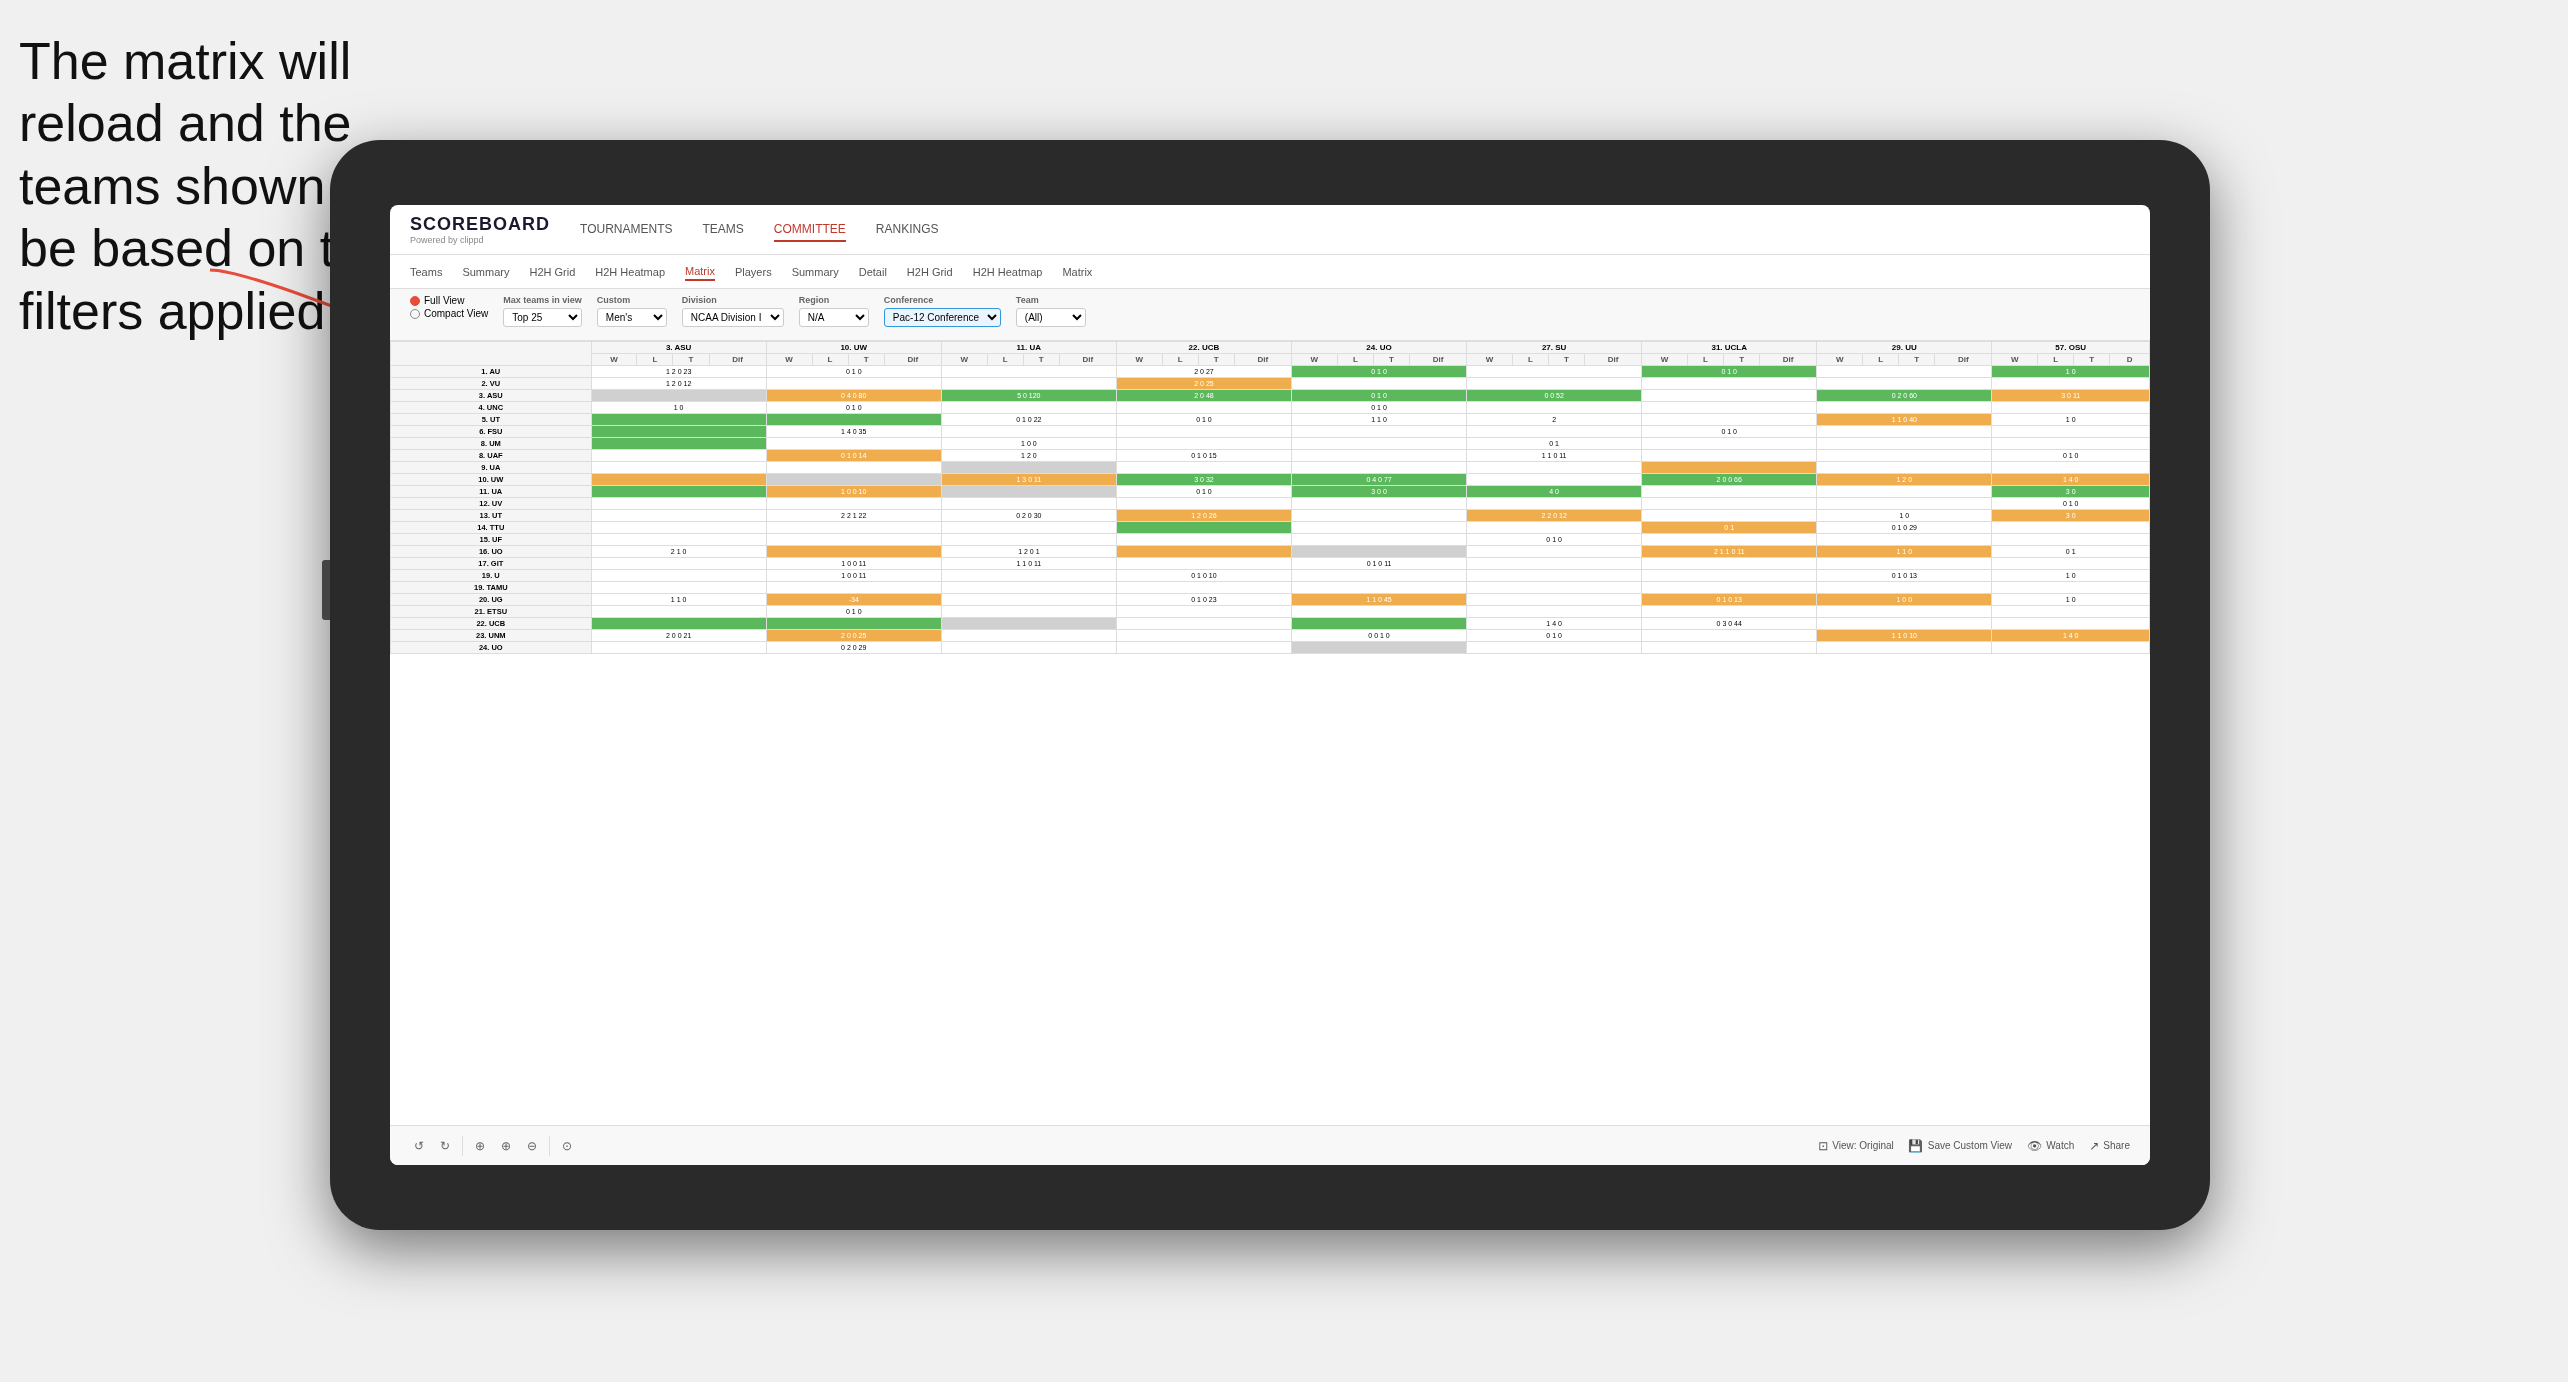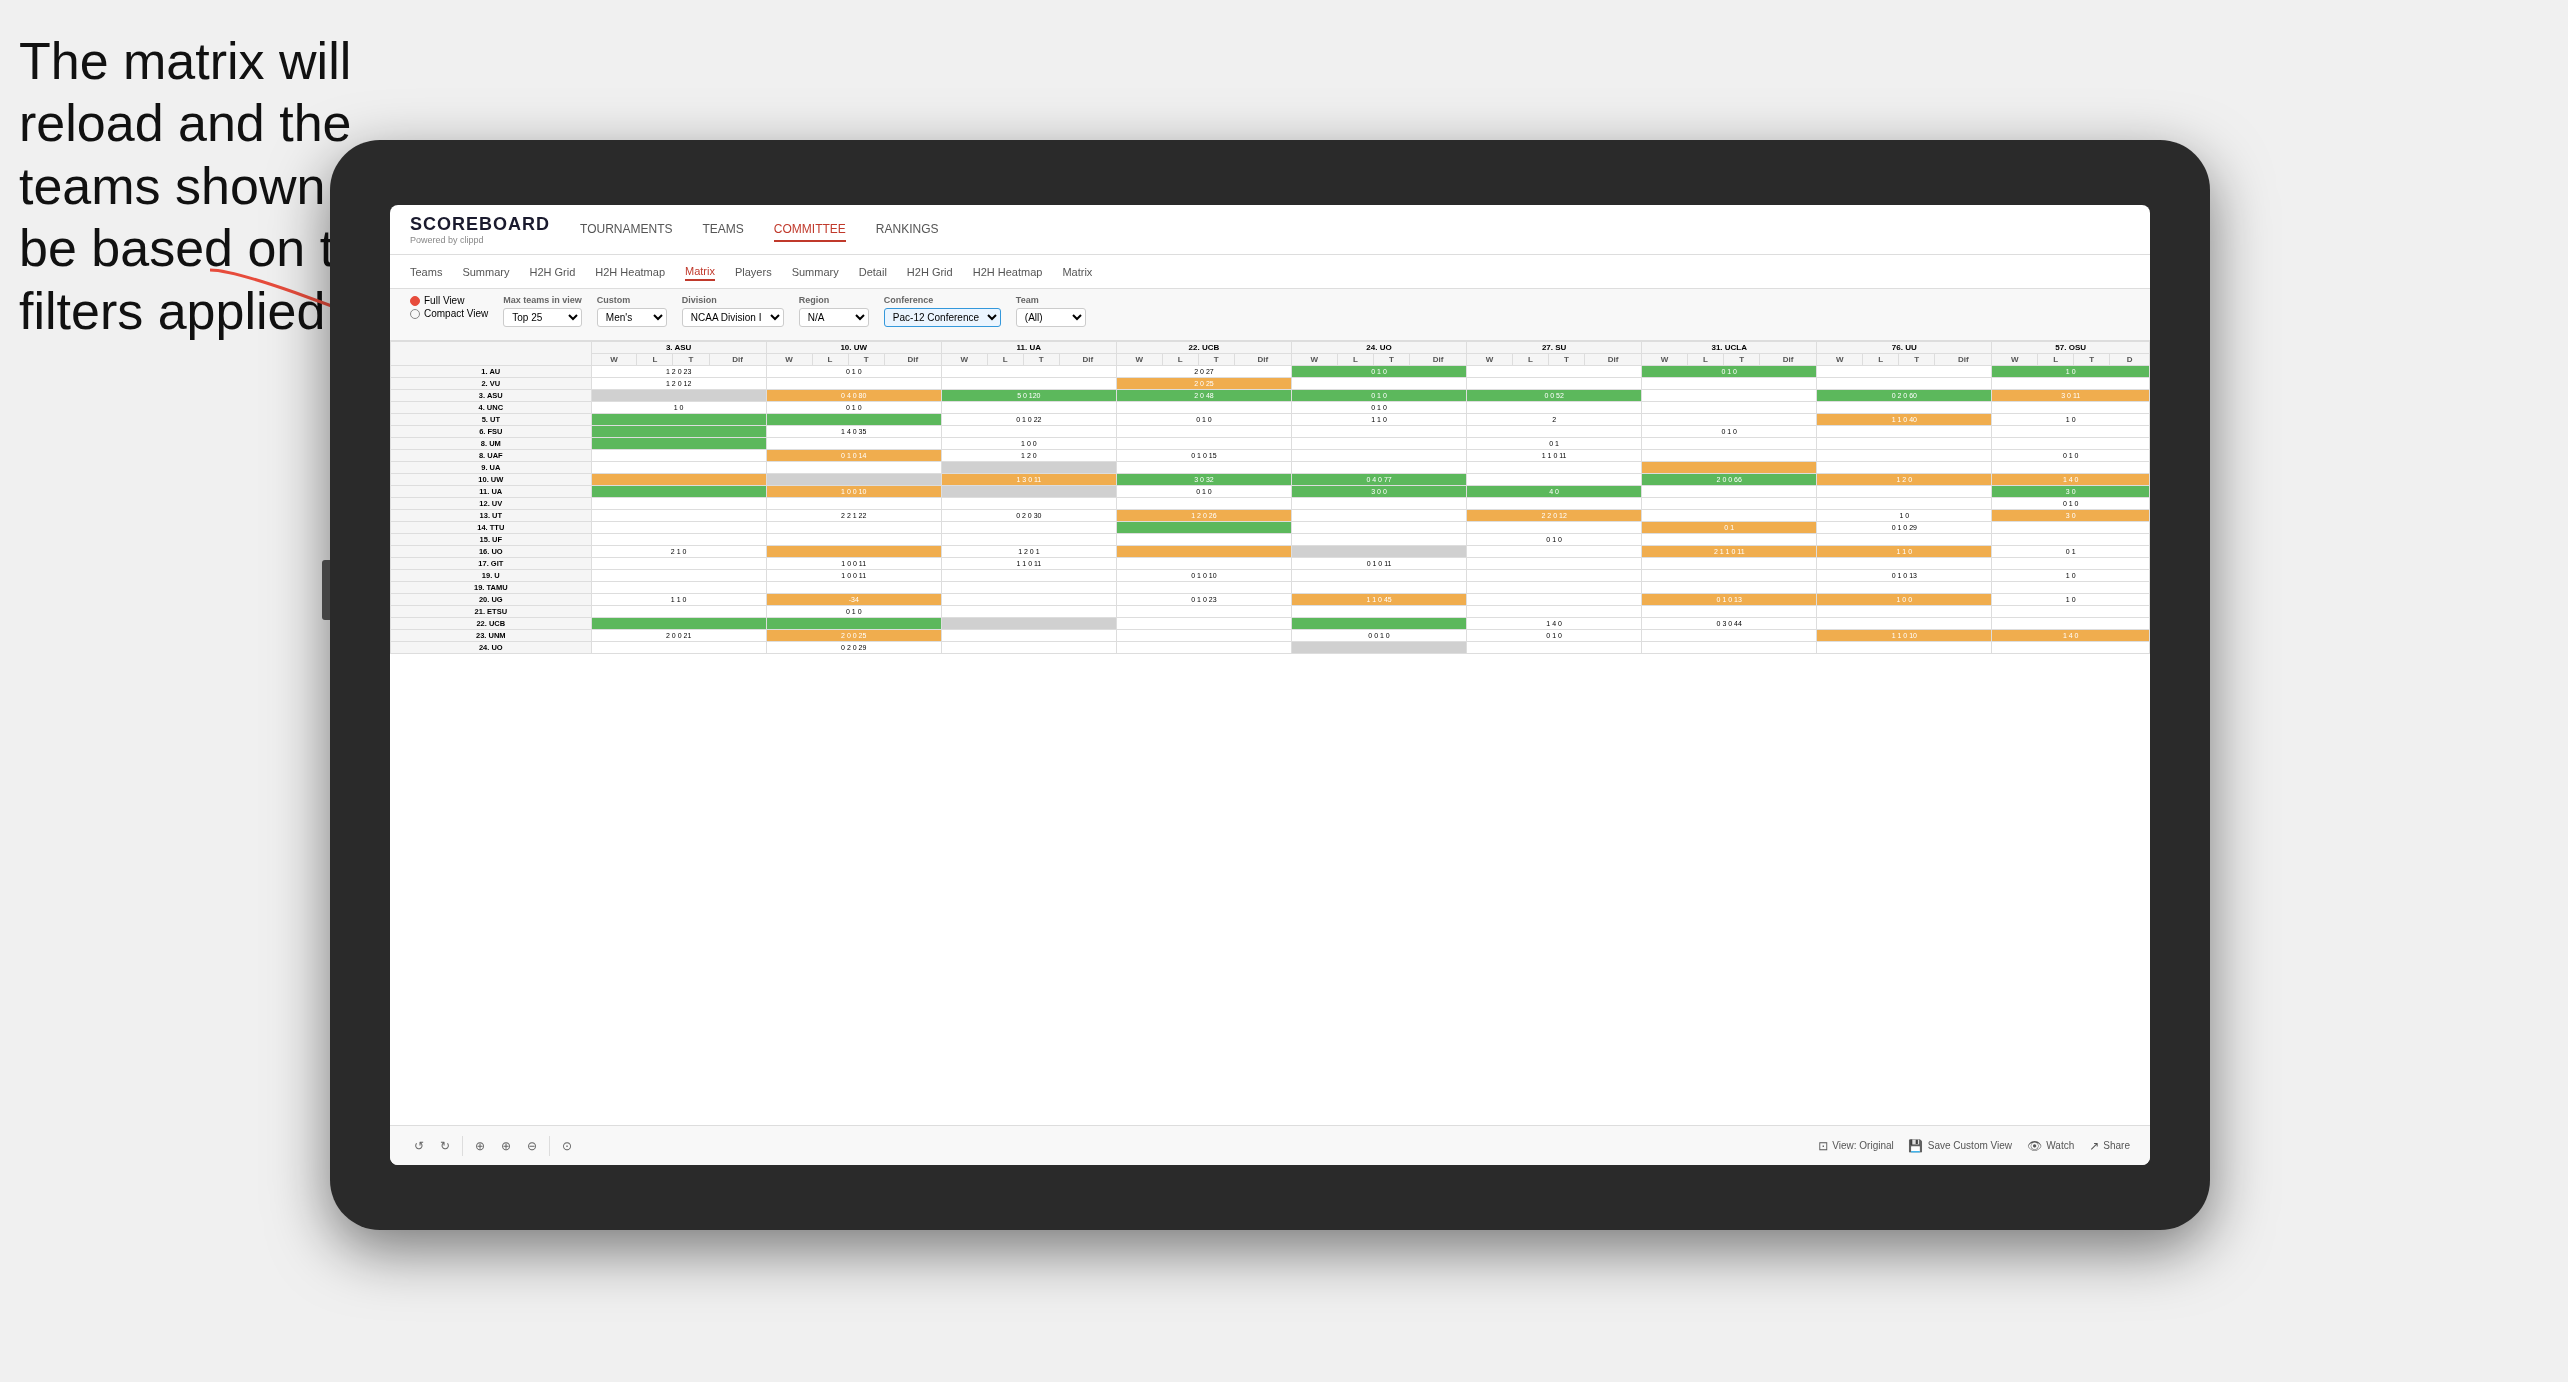--- a/index.html
+++ b/index.html
@@ -413,21 +413,21 @@
           <thead>
             <tr>
               <th rowspan="2" style="min-width:55px;"></th>
               <th colspan="4" class="col-header-team">3. ASU</th>
               <th colspan="4" class="col-header-team">10. UW</th>
               <th colspan="4" class="col-header-team">11. UA</th>
               <th colspan="4" class="col-header-team">22. UCB</th>
               <th colspan="4" class="col-header-team">24. UO</th>
               <th colspan="4" class="col-header-team">27. SU</th>
               <th colspan="4" class="col-header-team">31. UCLA</th>
-              <th colspan="4" class="col-header-team">76. UU</th>
+              <th colspan="4" class="col-header-team">29. UU</th>
               <th colspan="4" class="col-header-team">57. OSU</th>
             </tr>
             <tr>
 
               <th class="col-header-sub">W</th>
               <th class="col-header-sub">L</th>
               <th class="col-header-sub">T</th>
               <th class="col-header-sub">Dif</th>
 
               <th class="col-header-sub">W</th>

